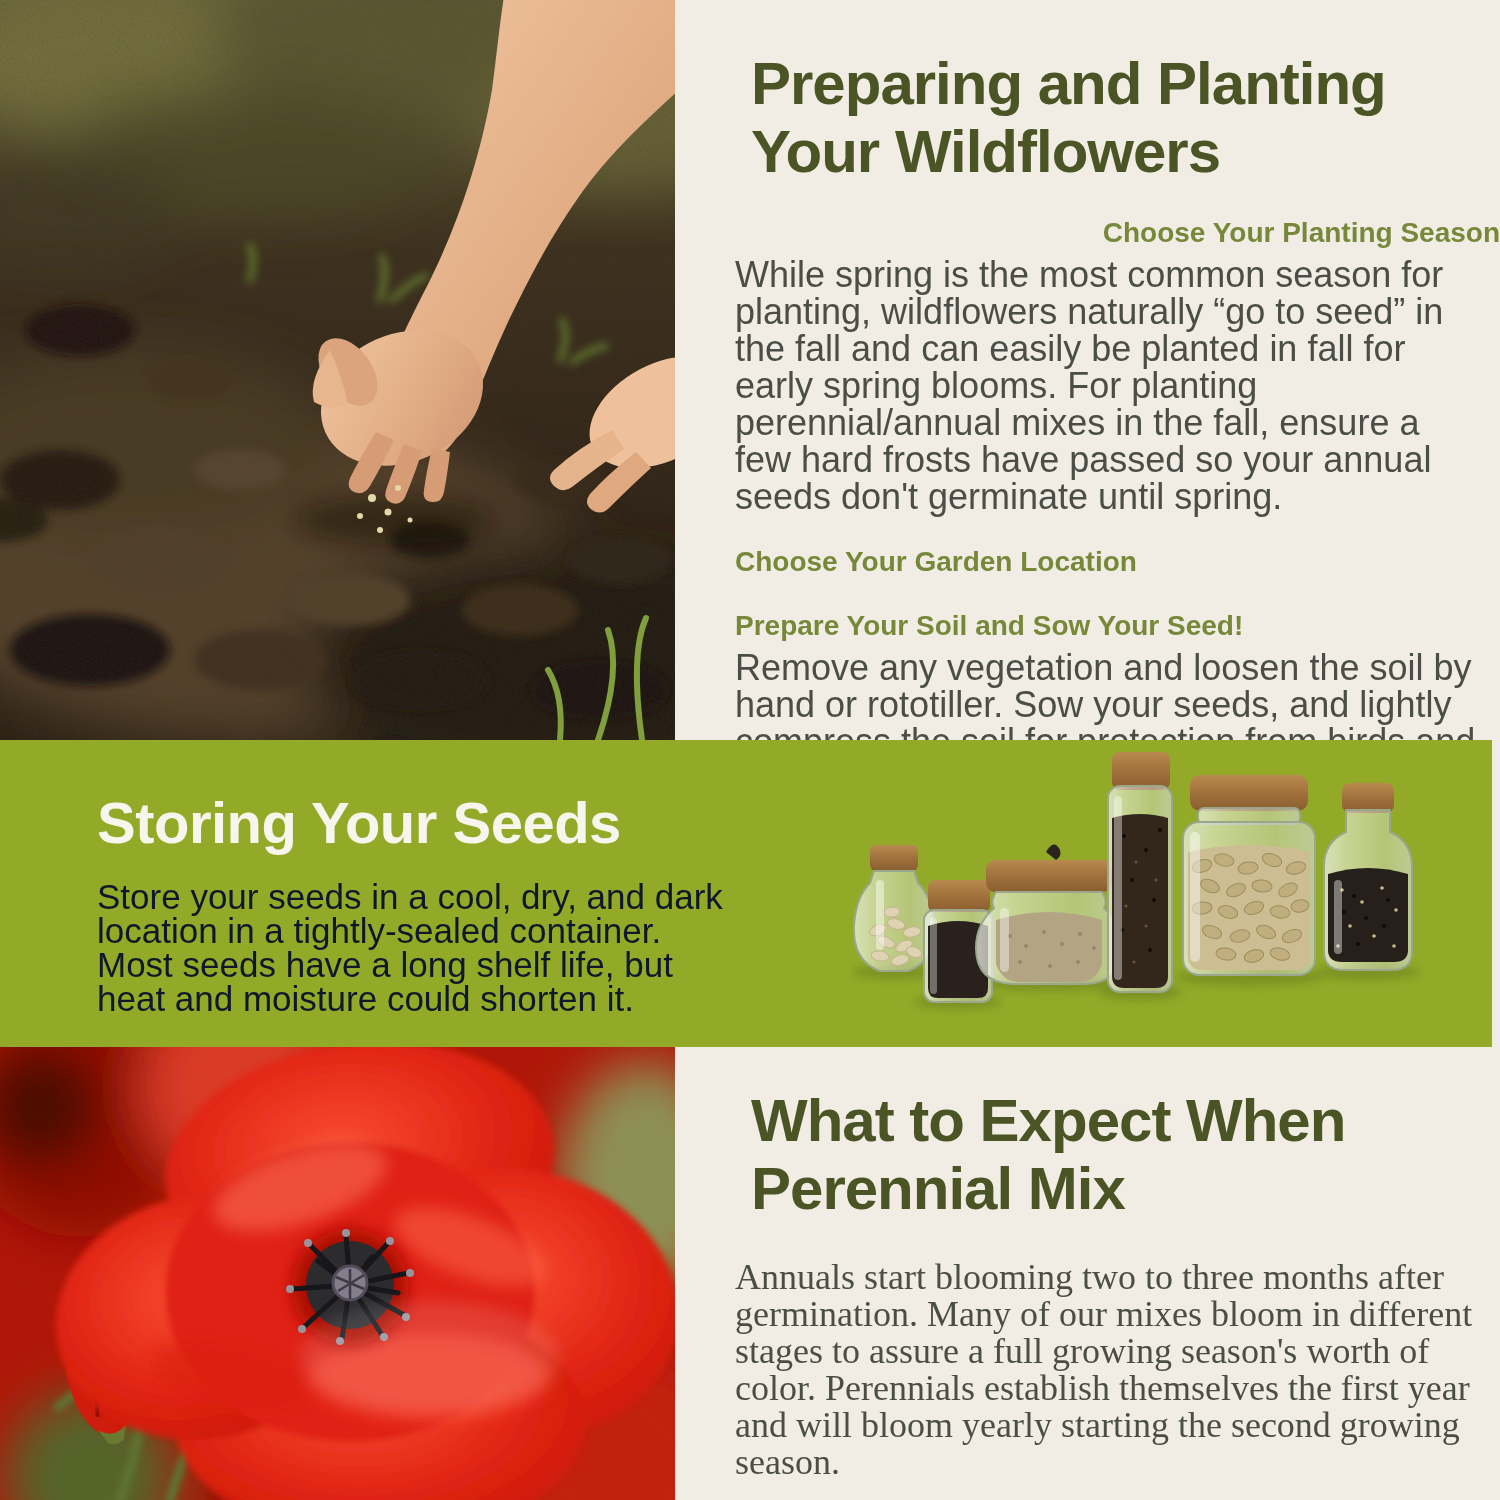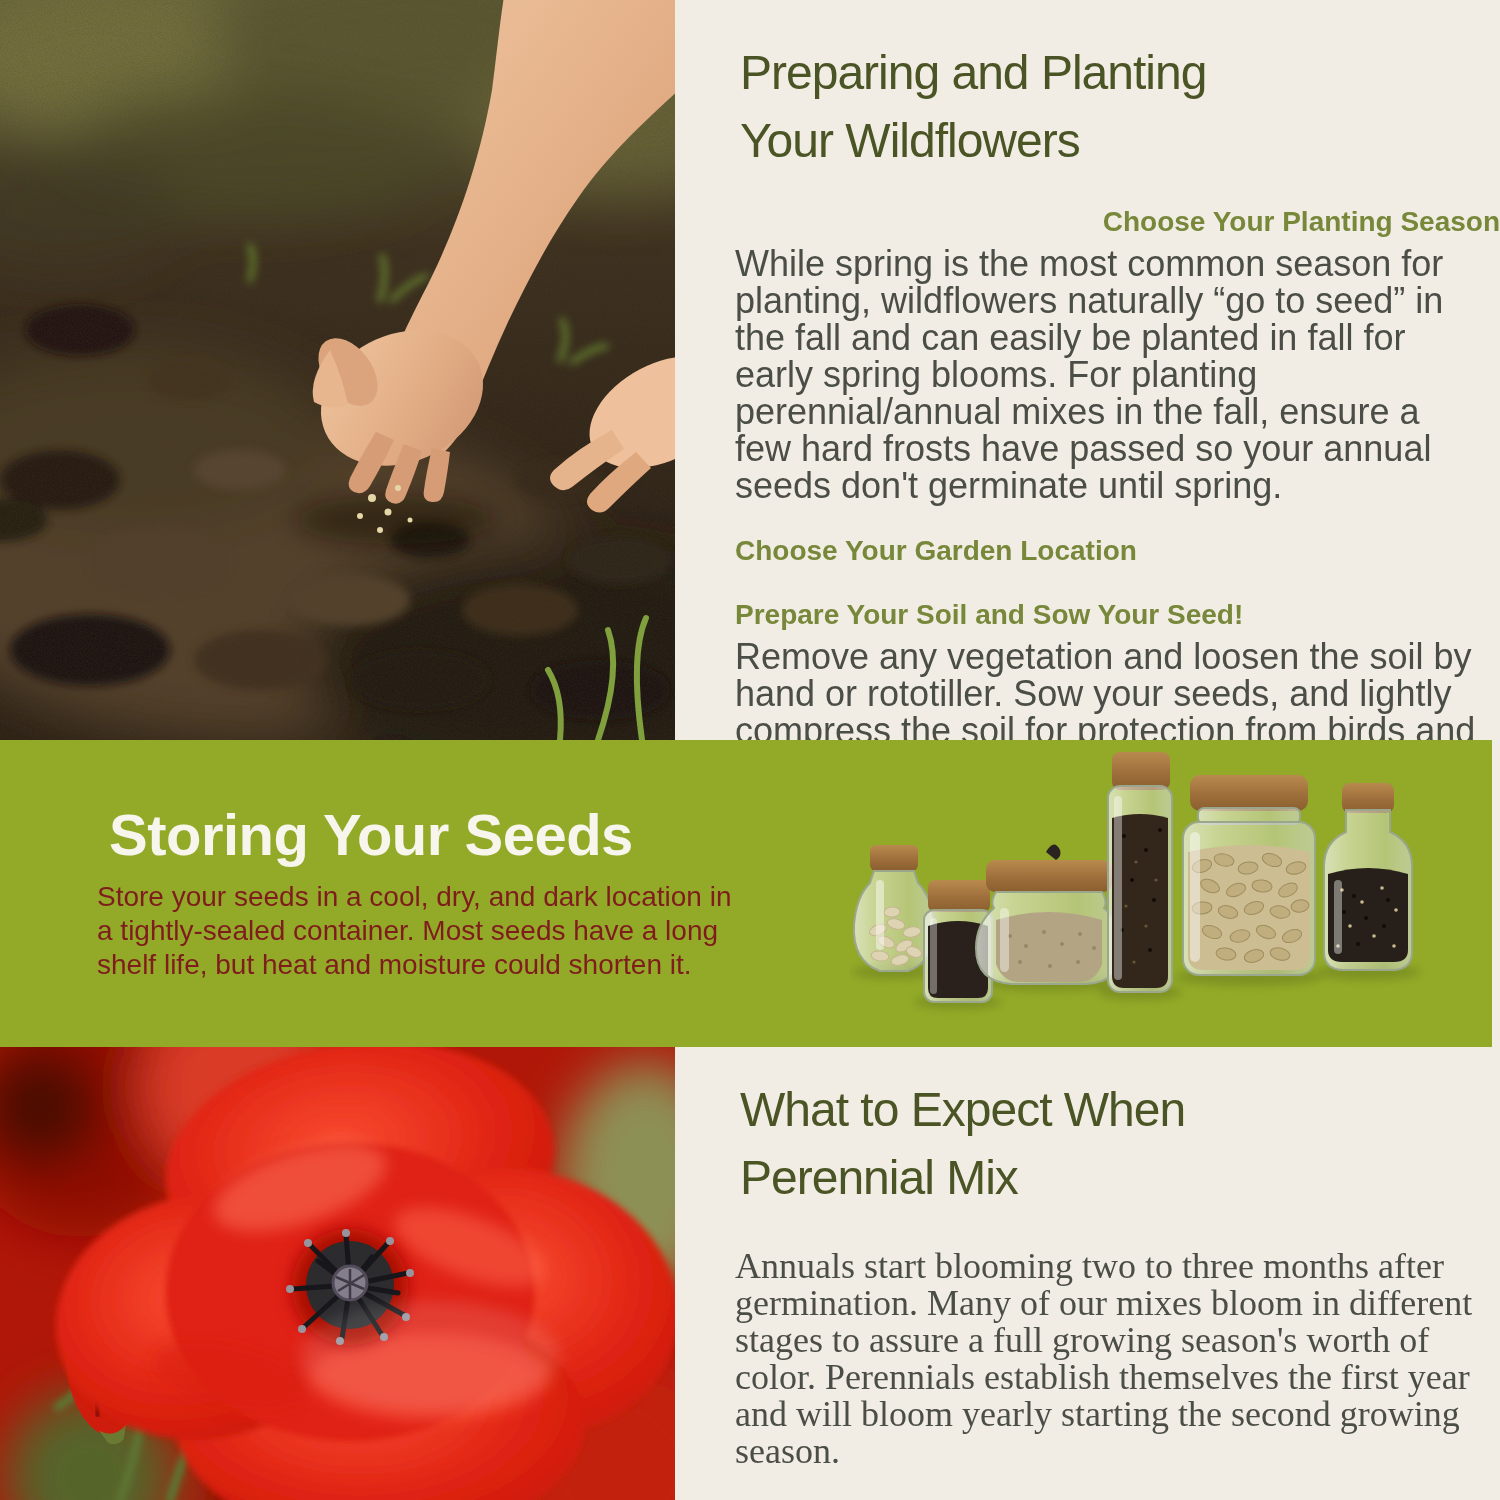--- a/index.html
+++ b/index.html
@@ -9,29 +9,29 @@
     -webkit-font-smoothing:antialiased;
   }
   figure{margin:0;padding:0;}
   .photo-top{position:absolute;left:0;top:0;width:675px;height:740px;}
   .photo-bottom{position:absolute;left:0;top:1047px;width:675px;height:453px;}
   .photo-top svg,.photo-bottom svg,.jars svg{display:block;width:100%;height:100%;}
 
   .panel-top{position:absolute;left:675px;top:0;width:825px;height:740px;background:#f2ede4;box-sizing:border-box;padding:34px 0 0 60px;}
   .panel-bottom{position:absolute;left:675px;top:1047px;width:825px;height:400px;background:#f2ede4;box-sizing:border-box;padding:24px 0 0 60px;}
 
-  .big-title{margin:5px;color:#4a5424;font-size:48px;line-height:68px;font-weight:400;letter-spacing:-1px;}
+  .big-title{margin:16px;color:#4a5424;font-size:60px;line-height:68px;font-weight:700;letter-spacing:-1px;}
   .big-title span{display:block;}
 
   .subhead{margin:30px 0 6px 0;color:#78883a;font-size:28px;line-height:34px;font-weight:700;}
   .para{margin:0;color:#4b4e46;font-size:36px;line-height:37px;max-width:745px;}
 
   .band{position:absolute;left:0;top:740px;width:1492px;height:307px;background:#92aa28;}
-  .band-title{margin:12px;position:absolute;left:97px;top:52px;color:#f7f5ec;font-size:58px;line-height:62px;font-weight:700;letter-spacing:-0.5px;}
-  .band-para{margin:0;position:absolute;left:97px;top:140px;width:640px;color:#7f1d1d;font-size:28px;line-height:34px;}
+  .band-title{margin:0;position:absolute;left:97px;top:52px;color:#f7f5ec;font-size:58px;line-height:62px;font-weight:700;letter-spacing:-0.5px;}
+  .band-para{margin:0;position:absolute;left:97px;top:140px;width:640px;color:#0f172a;font-size:35px;line-height:34px;}
   .jars{position:absolute;left:850px;top:0px;width:600px;height:280px;}
 </style>
 </head>
 <body>
 
 <div class="canvas">
 
   <figure class="photo-top">
     <svg viewBox="0 0 675 740" preserveAspectRatio="none">
       <defs>

